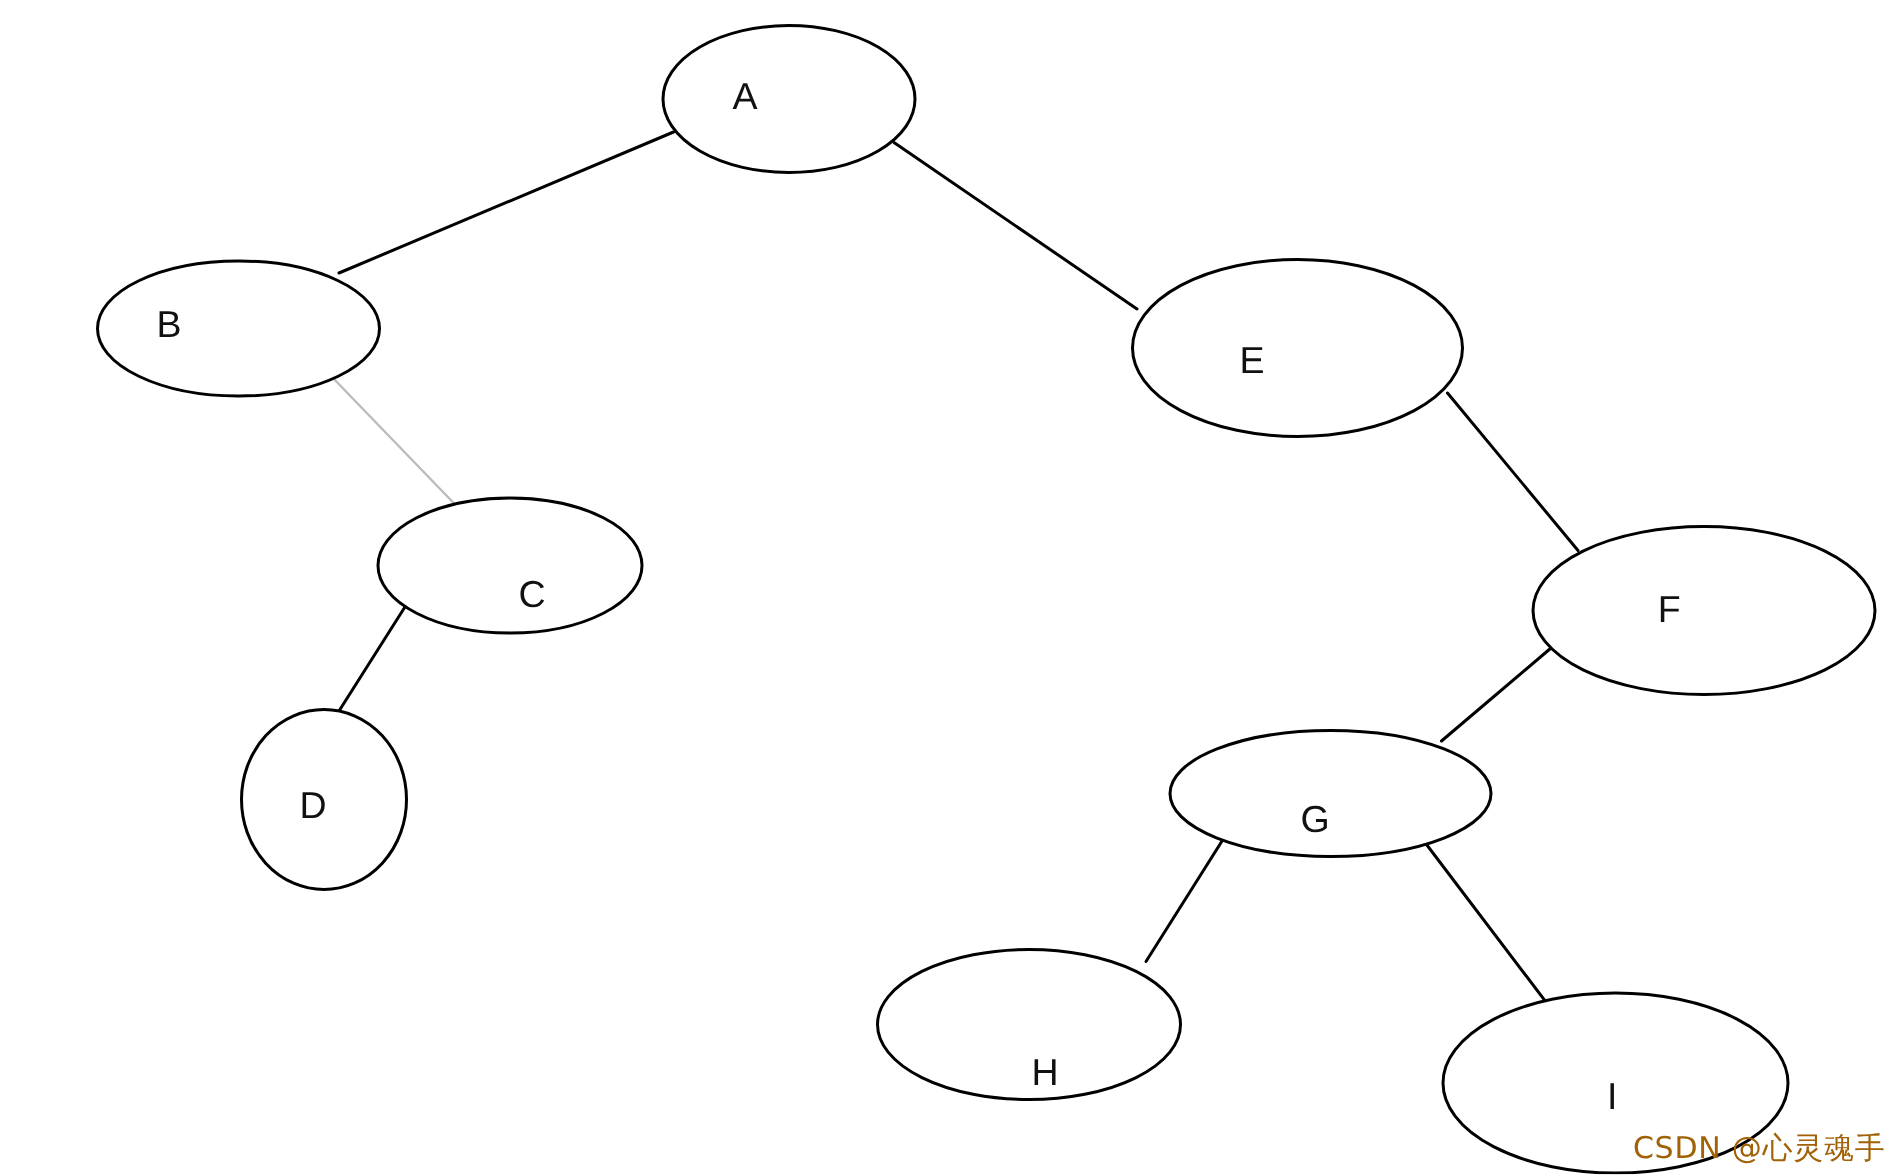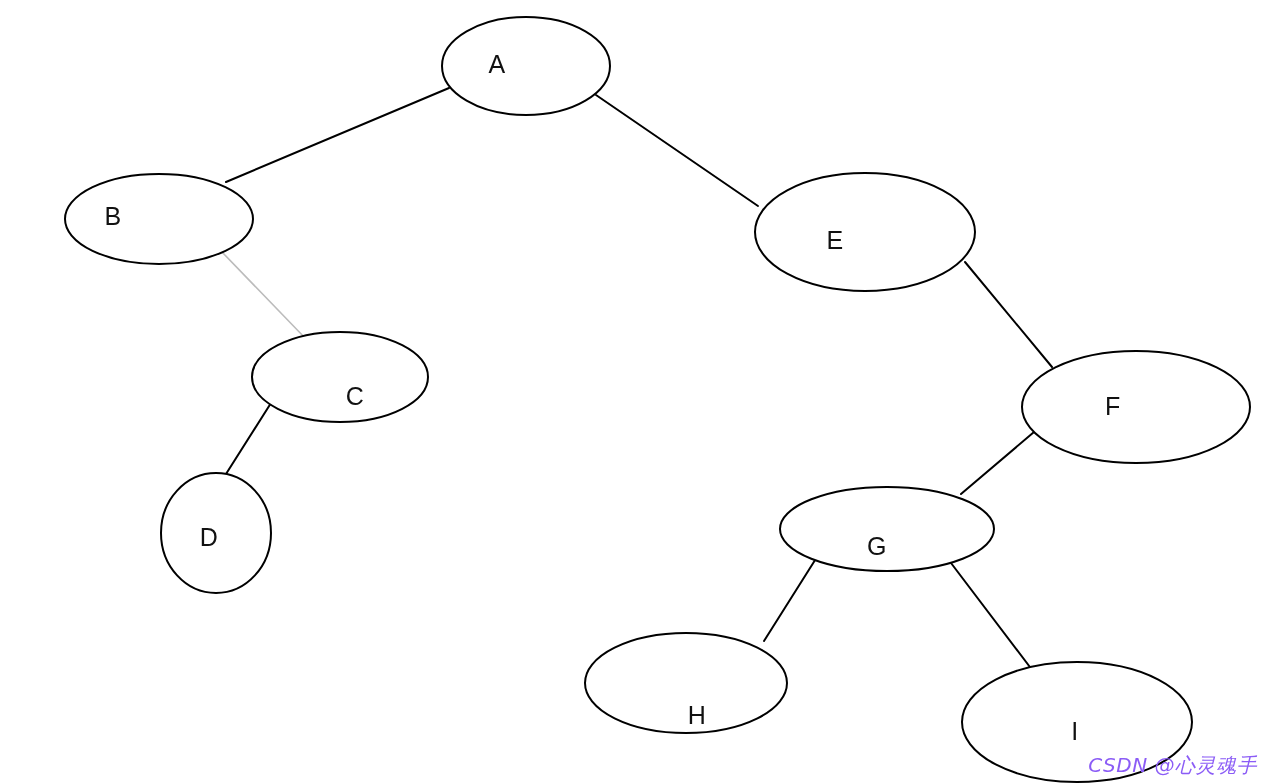--- a/index.html
+++ b/index.html
@@ -48,25 +48,24 @@
     dominant-baseline: middle;
     text-anchor: middle;
     letter-spacing: 0.5px;
   }
   .watermark-text {
     position: absolute;
     right: 8px;
     bottom: 4px;
     font-family: "DejaVu Sans", sans-serif;
     font-size: 20px;
-    color: #8b5cf6;
+    color: #a16207;
     white-space: nowrap;
     user-select: none;
     letter-spacing: 0.5px;
-    font-style: italic;
   }
 </style>
 </head>
 <body>
 
 <div id="canvas-root">
 
   <svg id="tree-svg" viewBox="0 0 1265 783">
     <g id="edges-layer">
         <line x1="449" y1="88" x2="226" y2="182" class="edge-line"></line>

